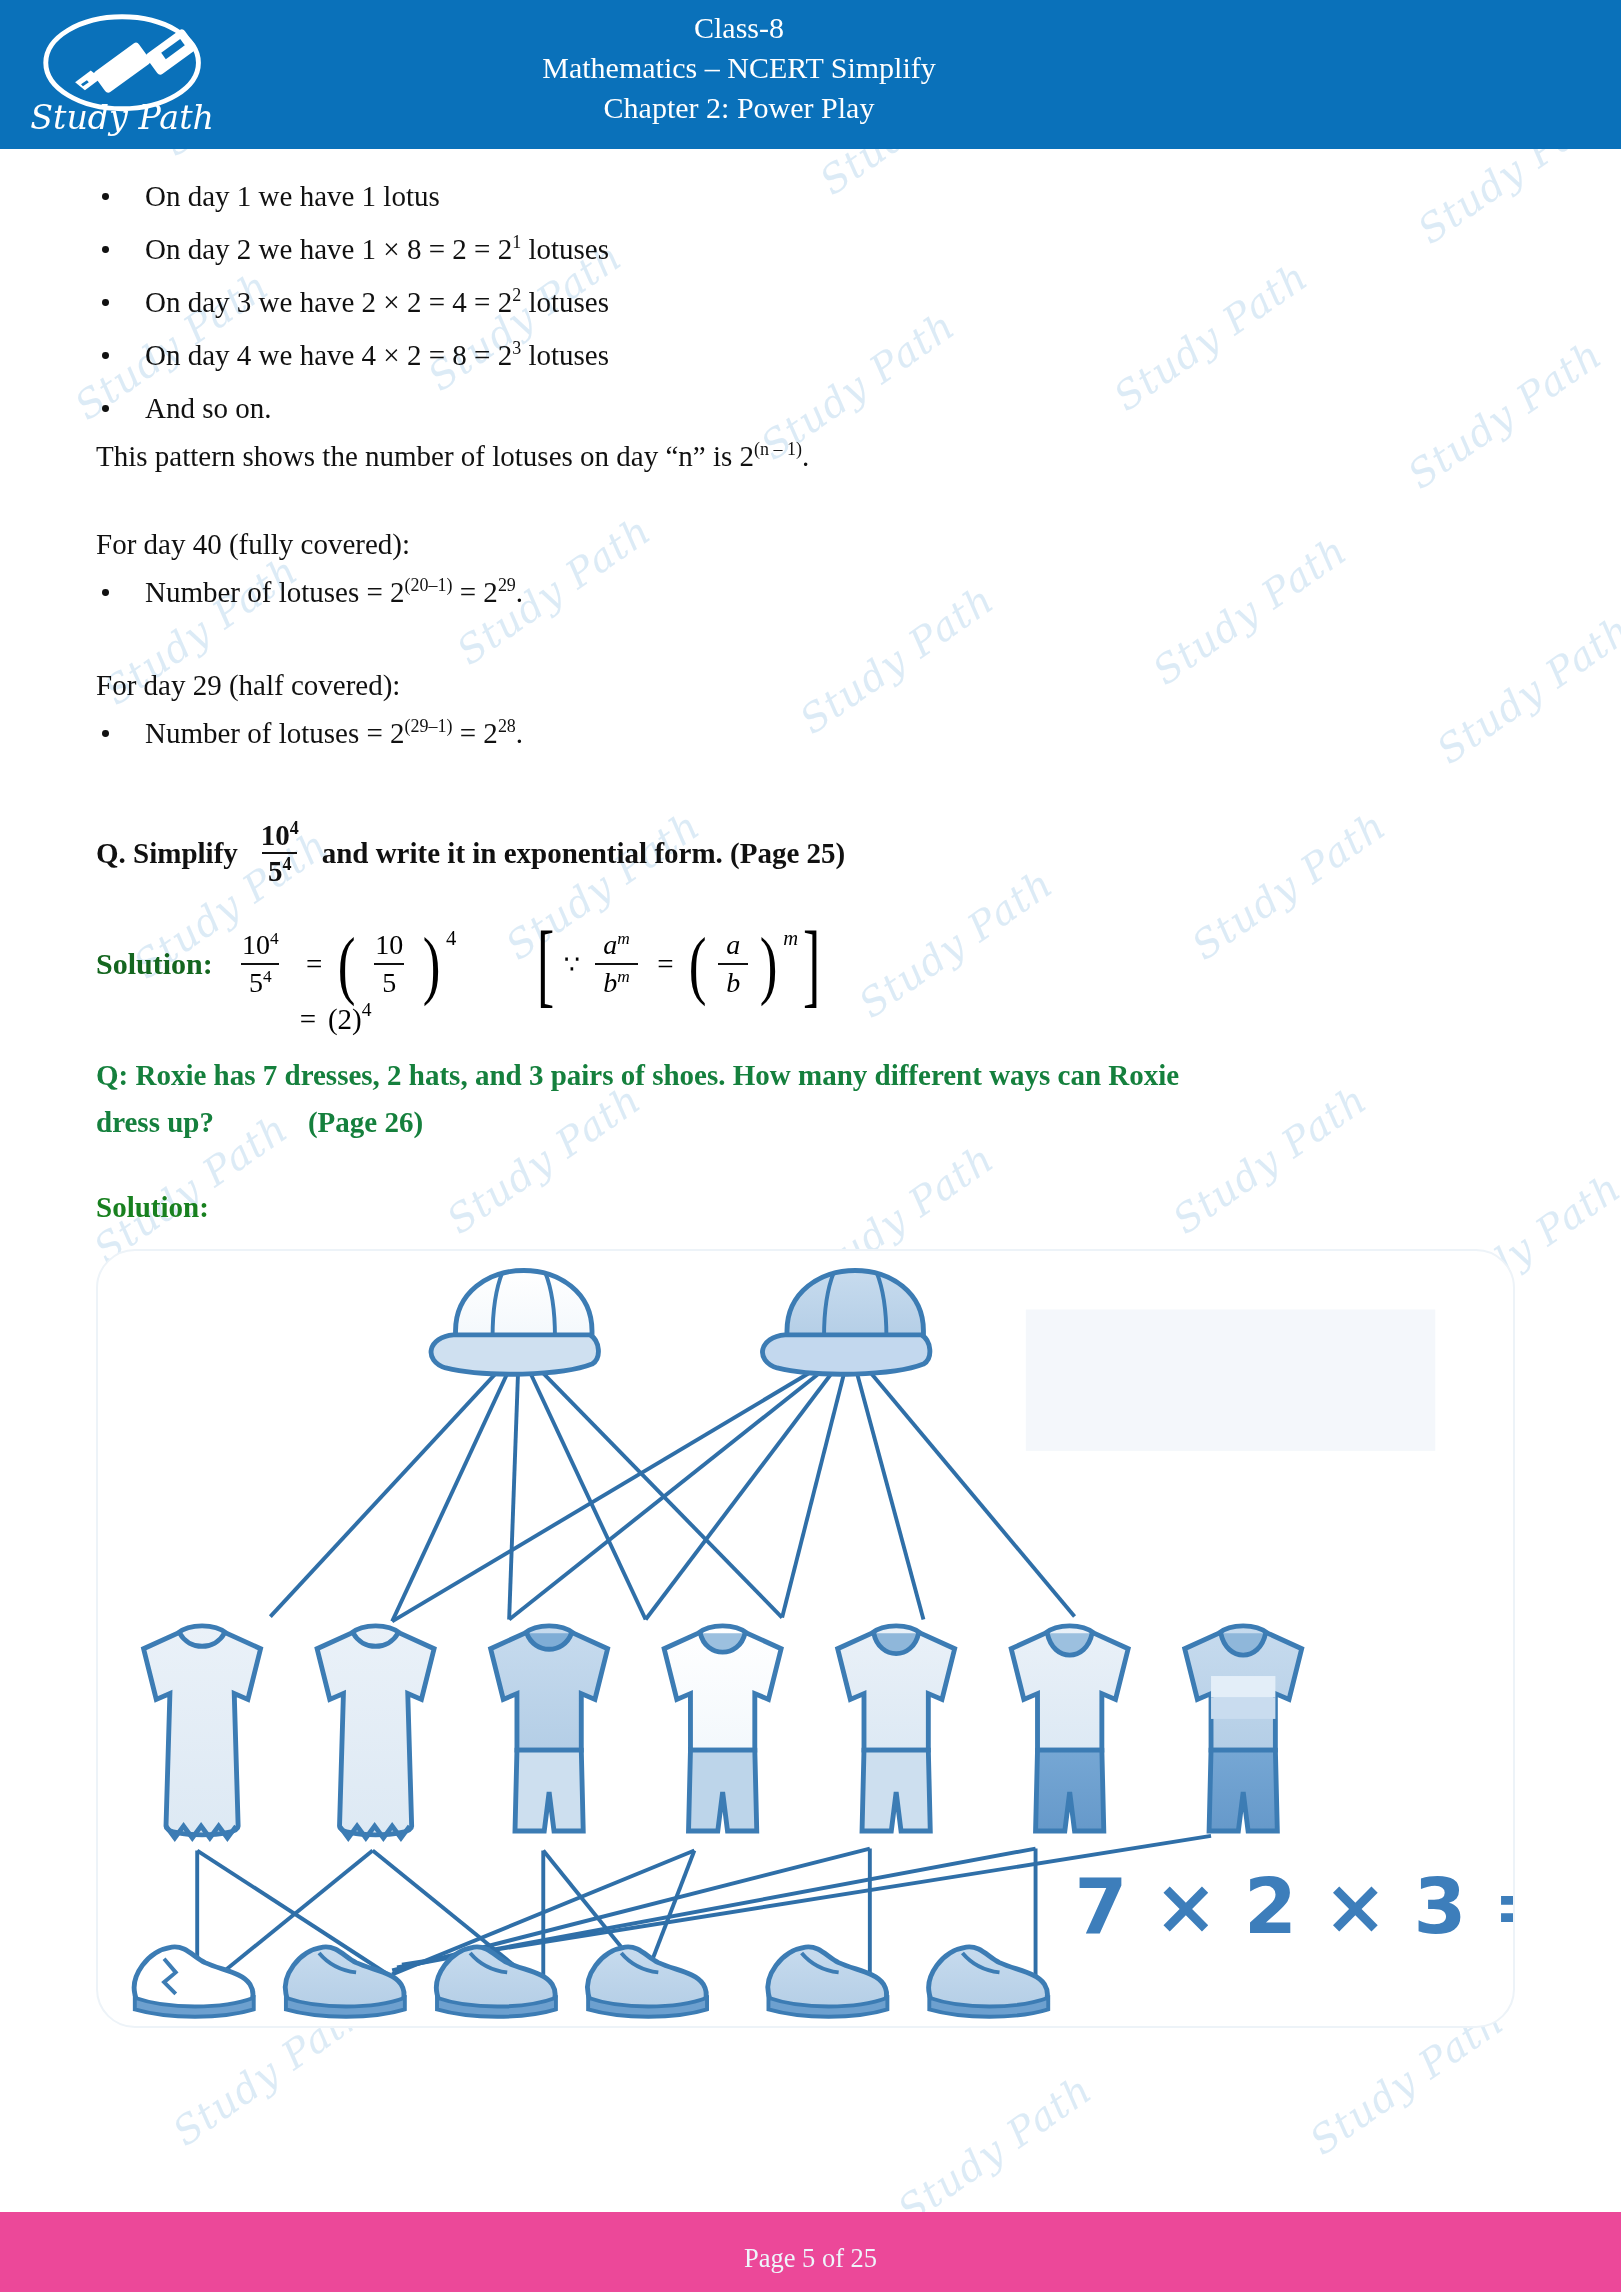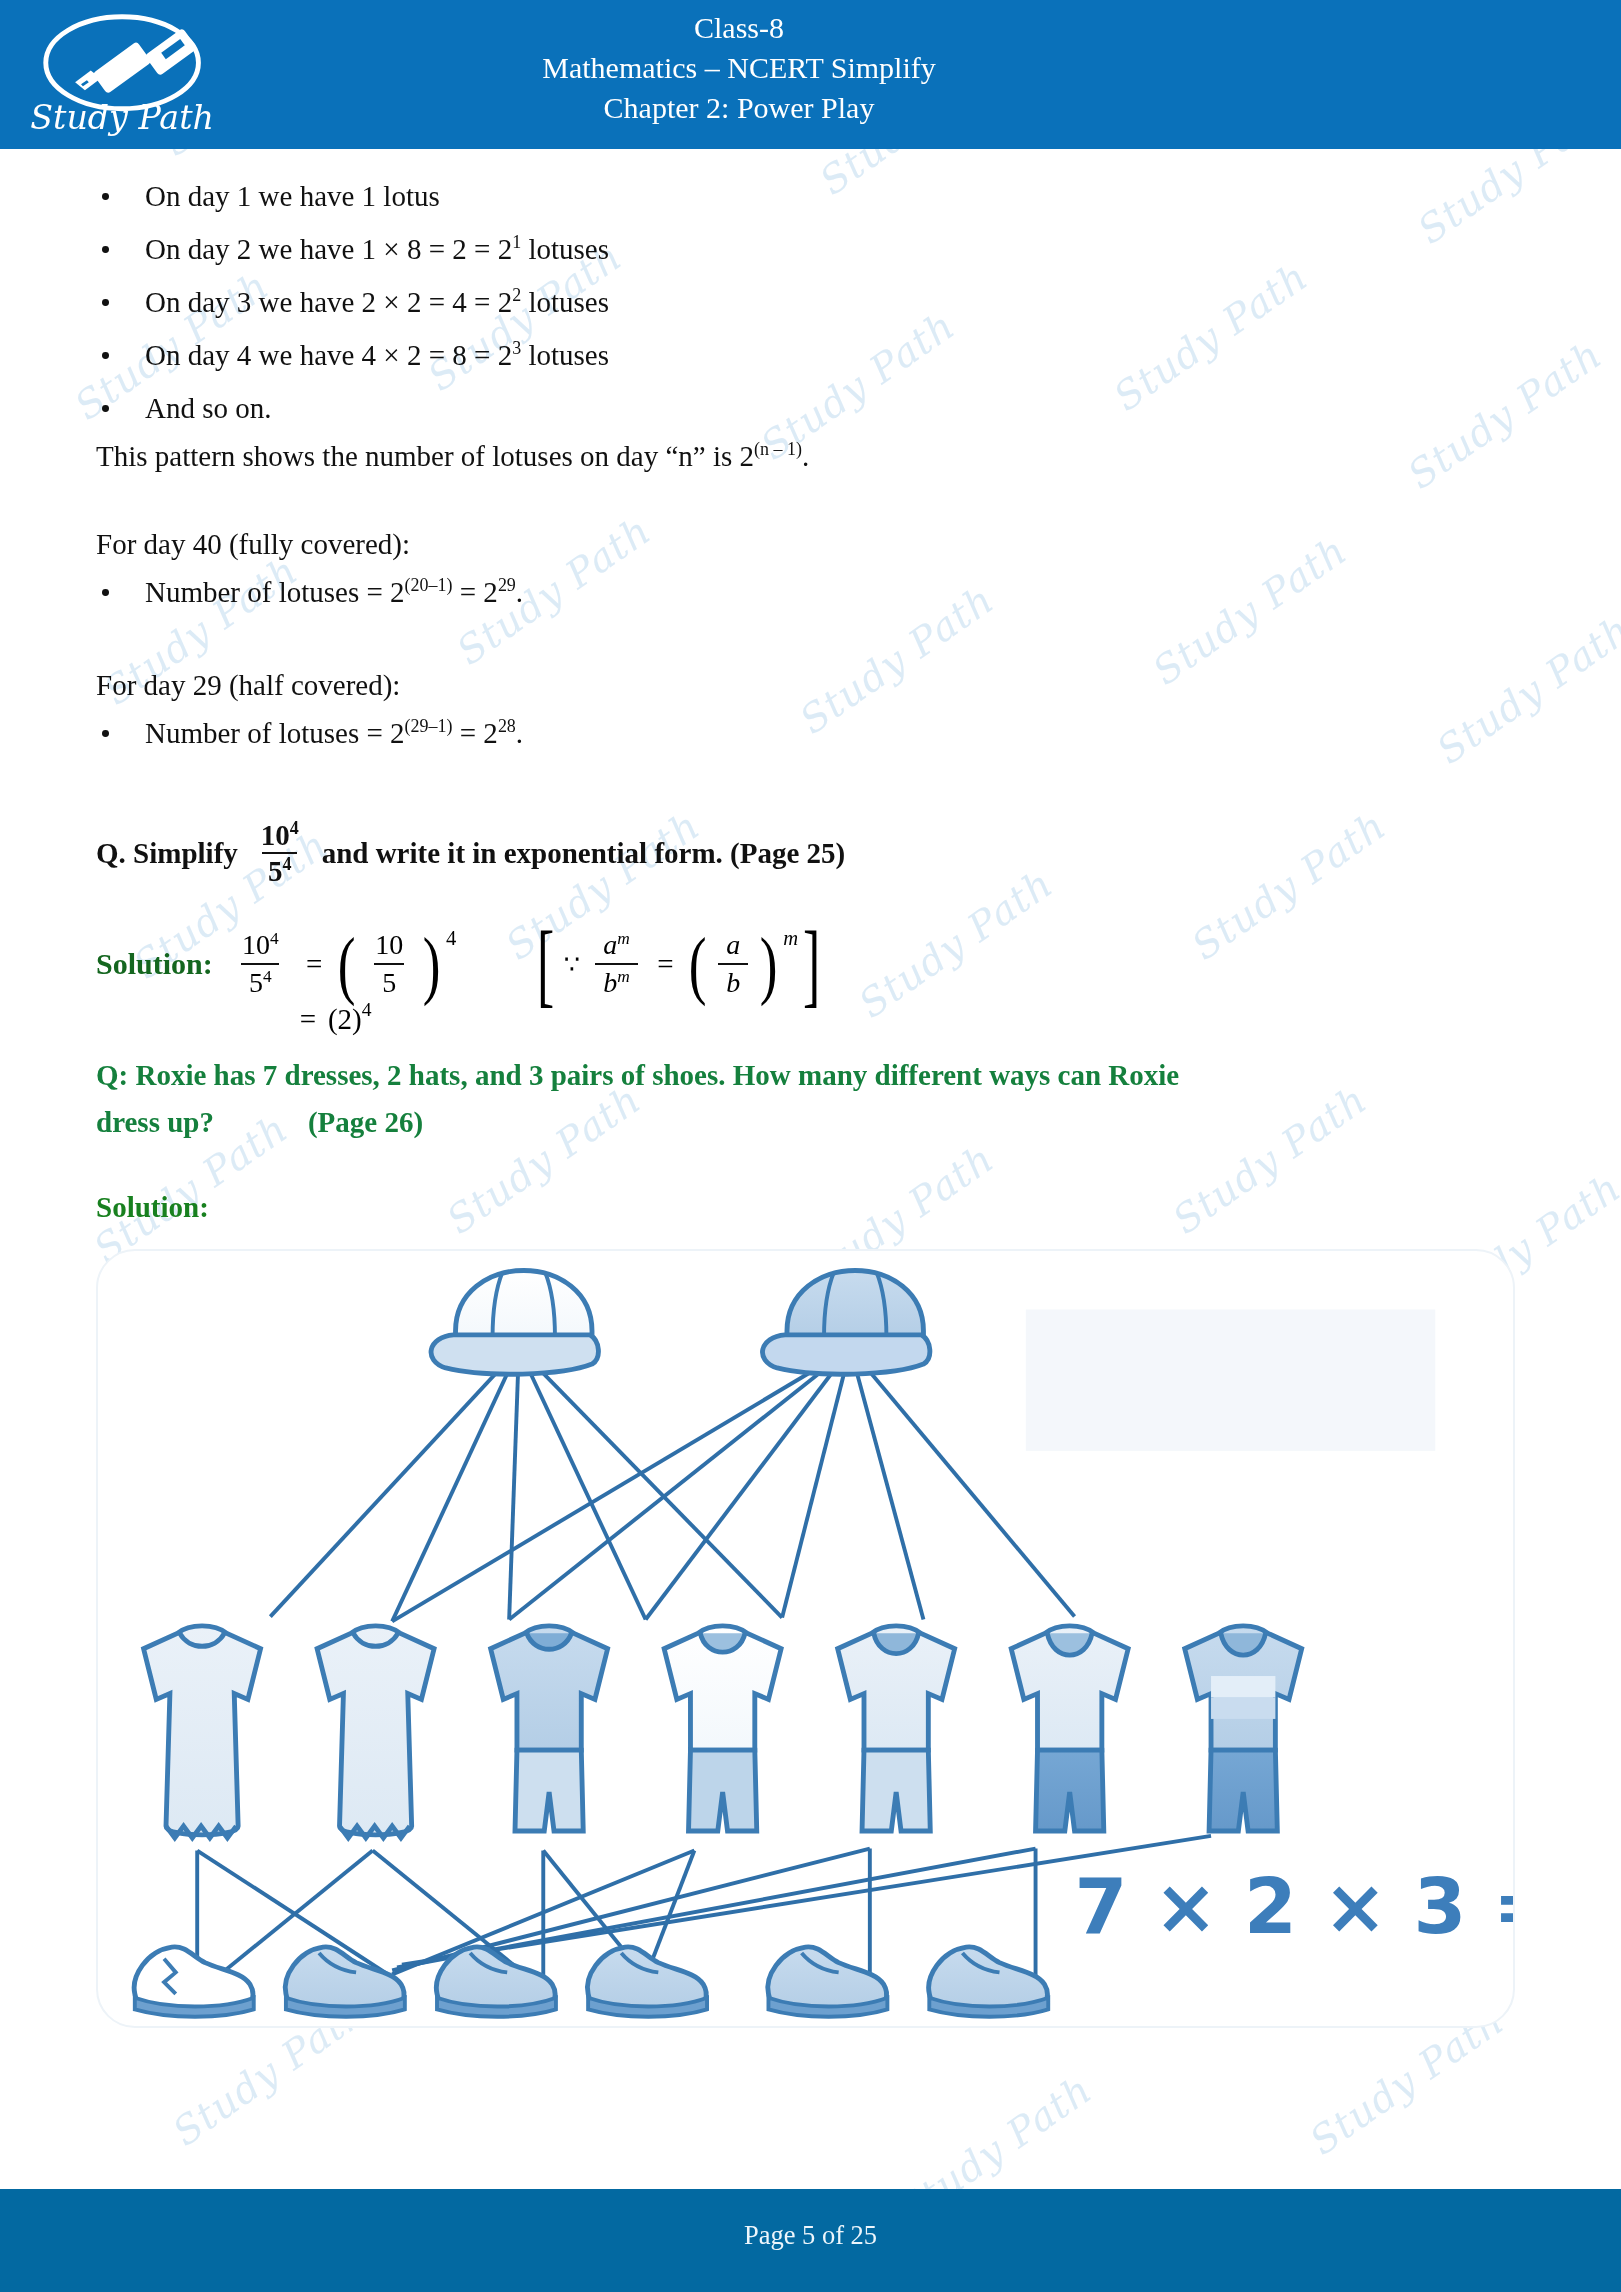--- a/index.html
+++ b/index.html
@@ -41,22 +41,22 @@
     position:absolute;left:0;top:7.8px;width:1478px;
     text-align:center;color:#ffffff;
     font-family:"Liberation Serif", serif;
   }
   .header-titles .l1{font-size:30px;line-height:40px;}
   .header-titles .l2{font-size:30px;line-height:40px;}
   .header-titles .l3{font-size:30px;line-height:40px;}
 
   
   .footer{
-    position:absolute;left:0;bottom:0;width:1621px;height:104px;
-    background:#0369a1;z-index:5;
+    position:absolute;left:0;bottom:0;width:1621px;height:81px;
+    background:#ec4899;z-index:5;
   }
   .footer-text{
     position:absolute;left:0;top:31px;width:1621px;text-align:center;
     color:#eef6fc;font-size:26.5px;font-family:"Liberation Serif", serif;
   }
 
   
   .content{position:absolute;left:0;top:152px;width:1621px;z-index:2;}
 
   ul.bullets{

